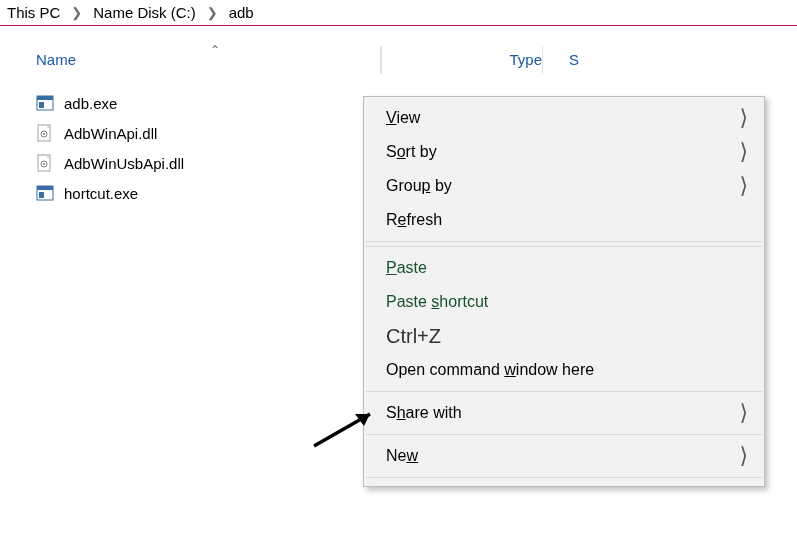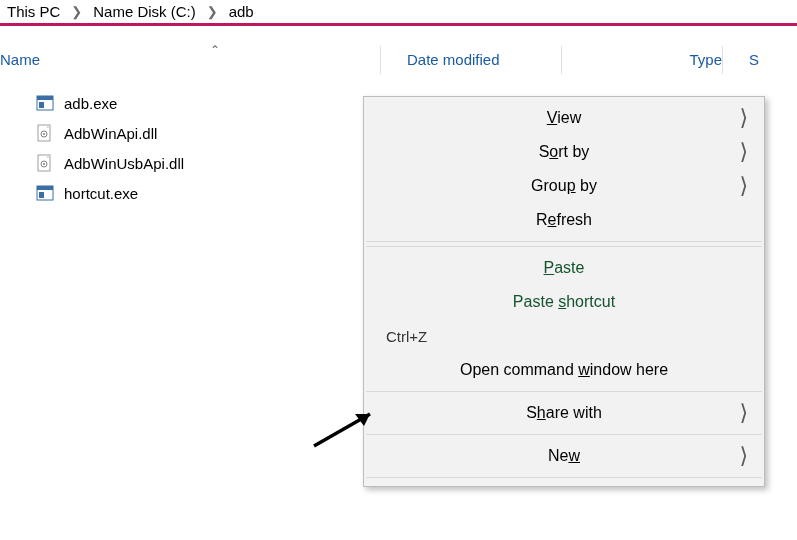--- a/index.html
+++ b/index.html
@@ -6,37 +6,37 @@
 body { background: #fff; width: 797px; height: 540px; overflow: hidden; position: relative; }
 
 
 .breadcrumb {
   display: flex;
   align-items: center;
   height: 26px;
   padding: 0 4px;
   font-size: 15px;
   color: #000;
-  border-bottom: 3px solid #be185d;
+  border-bottom: 1px solid #be185d;
 }
 .breadcrumb .crumb { padding: 0 3px; }
 .breadcrumb .sep { color: #6b6b6b; padding: 0 8px; font-size: 13px; }
 
 
 .columns {
   display: flex;
   align-items: center;
   height: 56px;
   padding-top: 18px;
   padding-bottom: 8px;
   font-size: 15px;
   color: #1b5aa6;
   position: relative;
 }
-.col-name { width: 380px; position: relative; }
+.col-name { width: 380px; padding-left: 36px; position: relative; }
 .col-name .sort-caret {
   position: absolute;
   left: 210px; top: -8px;
   color: #6b6b6b;
   font-size: 12px;
 }
 .col-sep {
   width: 1px; height: 28px;
   background: #e1e1e1;
   margin-top: 2px;
@@ -71,22 +71,22 @@
   color: #000;
 }
 .menu-item {
   display: flex;
   align-items: center;
   height: 34px;
   padding: 0 22px;
   position: relative;
 }
 .menu-item.disabled { color: #14532d; }
-.menu-label { flex: 1; text-align: center; }
-.menu-shortcut { color: #333; font-size: 15px; }
+.menu-label { flex: 1; }
+.menu-shortcut { color: #333; font-size: 20px; }
 .submenu-arrow {
   position: absolute;
   right: 16px;
   color: #5a5a5a;
   font-size: 22px;
   font-weight: 100;
   line-height: 1;
 }
 .menu-sep {
   height: 1px;
@@ -112,23 +112,20 @@
   <span class="sep">❯</span>
   <span class="crumb">adb</span>
 </div>
 
 <div class="columns">
   <div class="col-name">
     <span>Name</span>
     <span class="sort-caret">⌃</span>
   </div>
   <div class="col-sep"></div>
-  <div class="col-date">
-    <span>Date modified</span>
-  </div>
   <div class="col-sep"></div>
   <div class="col-type">
     <span>Type</span>
   </div>
   <div class="col-sep"></div>
   <div class="col-size">
     <span>S</span>
   </div>
 </div>
 

